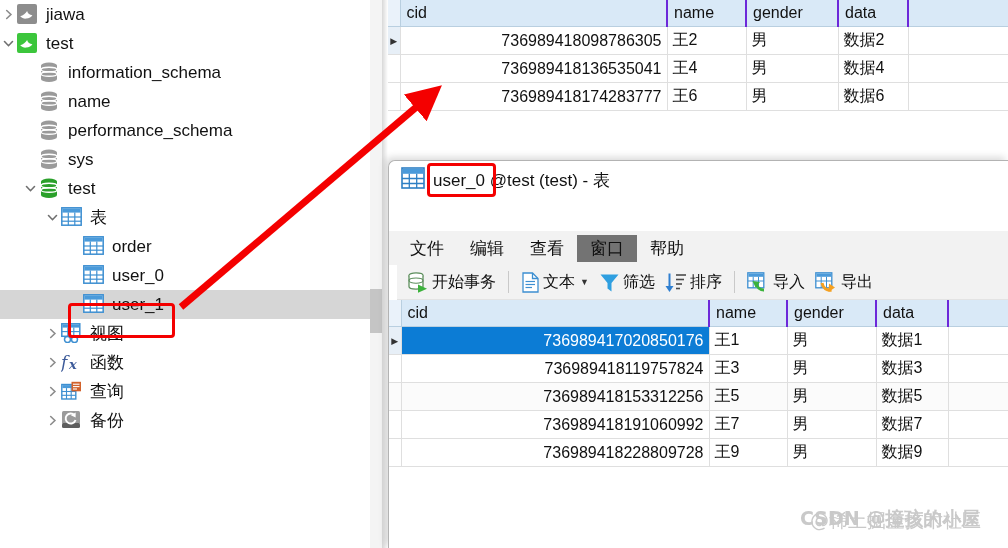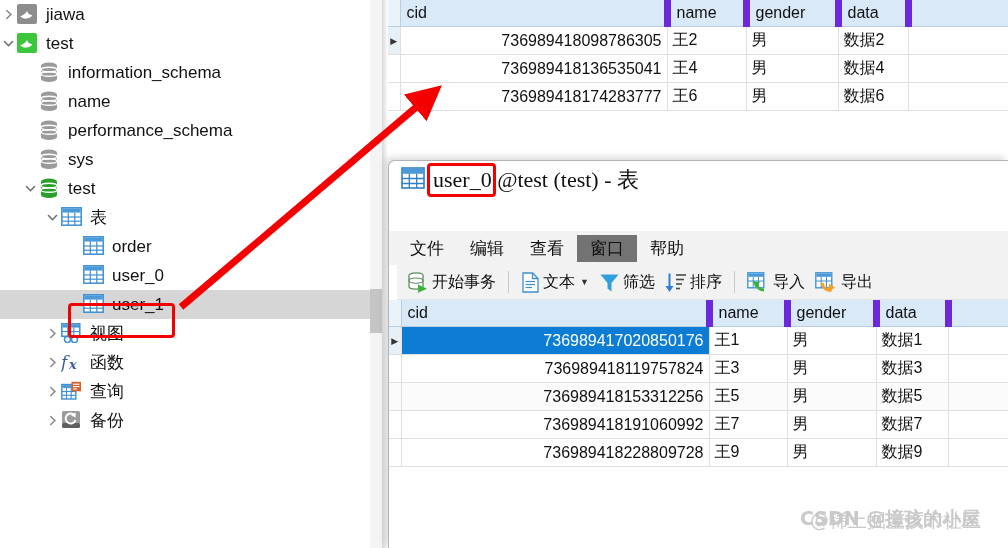--- a/index.html
+++ b/index.html
@@ -85,21 +85,21 @@
   }
   .grid {
     width: 100%;
     border-collapse: collapse;
     table-layout: fixed;
     font-size: 16px;
     color: #111;
   }
   .grid th {
     background: #d9e9f7;
-    border-right: 7px solid #6d28d9;
+    border-right: 2px solid #6d28d9;
     border-bottom: 1px solid #b9cfe0;
     font-weight: normal;
     text-align: left;
     padding: 4px 0 4px 6px;
     height: 26px;
     box-sizing: border-box;
     white-space: nowrap;
   }
   .grid th.rowmark { background: #eaf2fa; border-right: 1px solid #b9cfe0; padding:0; }
   .grid td {
@@ -140,25 +140,24 @@
   #fg-titlebar {
     height: 38px;
     background: #ffffff;
     display: flex;
     align-items: center;
     padding-left: 12px;
     border-top-left-radius: 7px;
     box-sizing: border-box;
   }
   #fg-title-text {
-    font-size: 22px;
+    font-size: 17px;
     color: #111;
     margin-left: 8px;
     white-space: nowrap;
-    font-family: Liberation Serif, serif;
   }
   #fg-title-highlight {
     position: relative;
     display: inline-block;
   }
   .redbox {
     position: absolute;
     border: 3px solid #f40000;
     border-radius: 4px;
     pointer-events: none;

